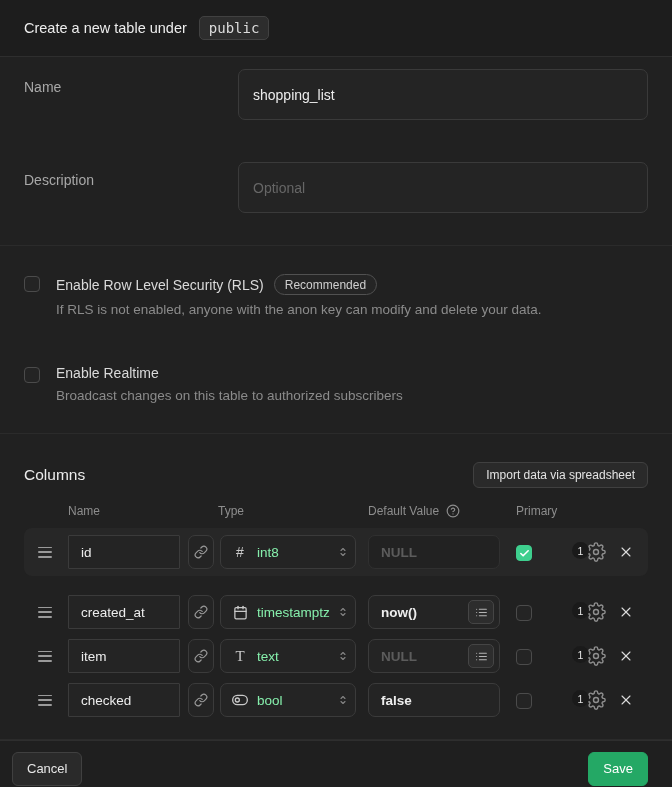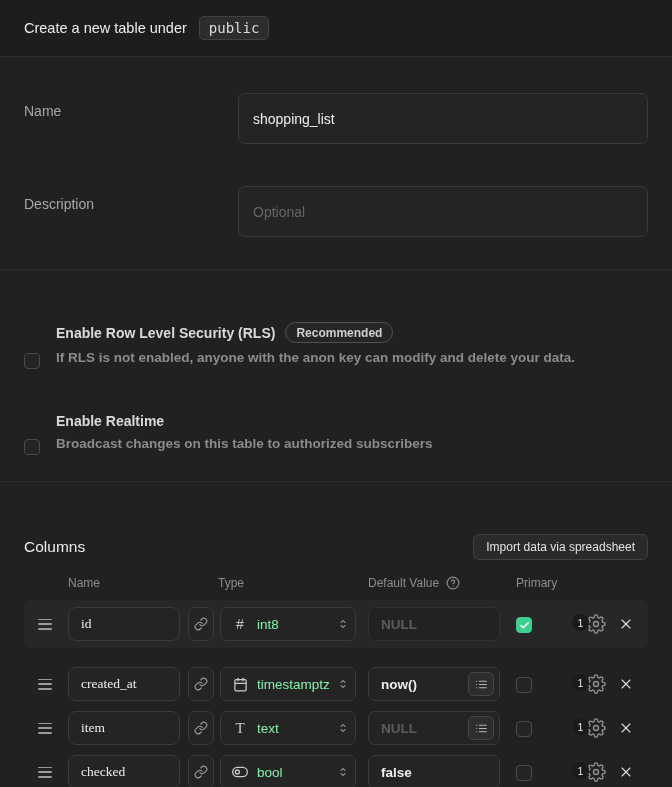--- a/index.html
+++ b/index.html
@@ -4,21 +4,21 @@
 <style>
   * { box-sizing: border-box; margin: 0; padding: 0; }
   html, body { width: 672px; }
   body {
     height: 787px;
     background: #212121;
     font-family: "Liberation Sans", sans-serif;
     color: #e8e8e8;
     overflow: hidden;
   }
-  .dialog { width: 672px; height: 787px; display: flex; flex-direction: column; background: #212121; gap: 24px; }
+  .dialog { width: 672px; height: 787px; display: flex; flex-direction: column; background: #212121; }
 
   
   .dlg-header {
     height: 57px; flex: 0 0 57px;
     display: flex; align-items: center; gap: 12px;
     padding: 0 24px;
     background: #1d1d1d;
     border-bottom: 1px solid #2e2e2e;
   }
   .dlg-title { font-size: 14.5px; color: #ededed; }
@@ -37,21 +37,21 @@
   .text-input {
     flex: 1; height: 51px;
     background: #242424; border: 1px solid #3a3a3a; border-radius: 7px;
     color: #ededed; font-size: 14px; font-family: "Liberation Sans", sans-serif;
     padding: 0 14px; outline: none;
   }
   .text-input::placeholder { color: #666; }
 
   
   .sec-toggles { padding: 28px 24px 26px; border-bottom: 1px solid #2b2b2b; background: #212121; }
-  .toggle-group { display: flex; align-items: flex-end; font-weight: bold; }
+  .toggle-group { display: flex; align-items: flex-start; }
   .toggle-group + .toggle-group { margin-top: 44px; }
   .checkbox {
     width: 16px; height: 16px; flex: 0 0 16px;
     border: 1px solid #4b4b4b; border-radius: 4px; background: #242424;
     margin-top: 2px; cursor: pointer;
   }
   .checkbox.checked { background: #3ecf8e; border-color: #3ecf8e; display: flex; align-items: center; justify-content: center; }
   .toggle-content { margin-left: 16px; }
   .toggle-label-row { display: flex; align-items: center; gap: 10px; }
   .toggle-label { font-size: 14px; color: #dadada; }
@@ -81,22 +81,22 @@
 
   .row-panel { background: #272727; border-radius: 8px; padding: 5px 0; margin-top: 10px; margin-bottom: 17px; }
   .col-row { display: flex; align-items: center; height: 38px; padding: 0 14px; }
   .plain-rows .col-row + .col-row { margin-top: 6px; }
 
   .drag-handle { width: 14px; flex: 0 0 14px; display: flex; flex-direction: column; gap: 3px; cursor: grab; margin-right: 16px; }
   .drag-handle span { display: block; height: 1.6px; background: #9a9a9a; border-radius: 1px; }
 
   .cell-input {
     width: 112px; height: 34px; flex: 0 0 112px;
-    background: #242424; border: 1px solid #3b3b3b; border-radius: 8px;
-    color: #ededed; font-size: 13.5px; font-family: Liberation Serif, serif;
+    background: #242424; border: 1px solid #3b3b3b; border-radius: 1px;
+    color: #ededed; font-size: 13.5px; font-family: Liberation Sans, sans-serif;
     padding: 0 12px; outline: none; margin-right: 8px;
   }
   .fk-btn {
     width: 26px; height: 34px; flex: 0 0 26px;
     background: #242424; border: 1px solid #3b3b3b; border-radius: 7px;
     display: flex; align-items: center; justify-content: center;
     cursor: pointer; margin-right: 6px; color: #9a9a9a;
   }
   .type-select {
     width: 136px; height: 34px; flex: 0 0 136px;

